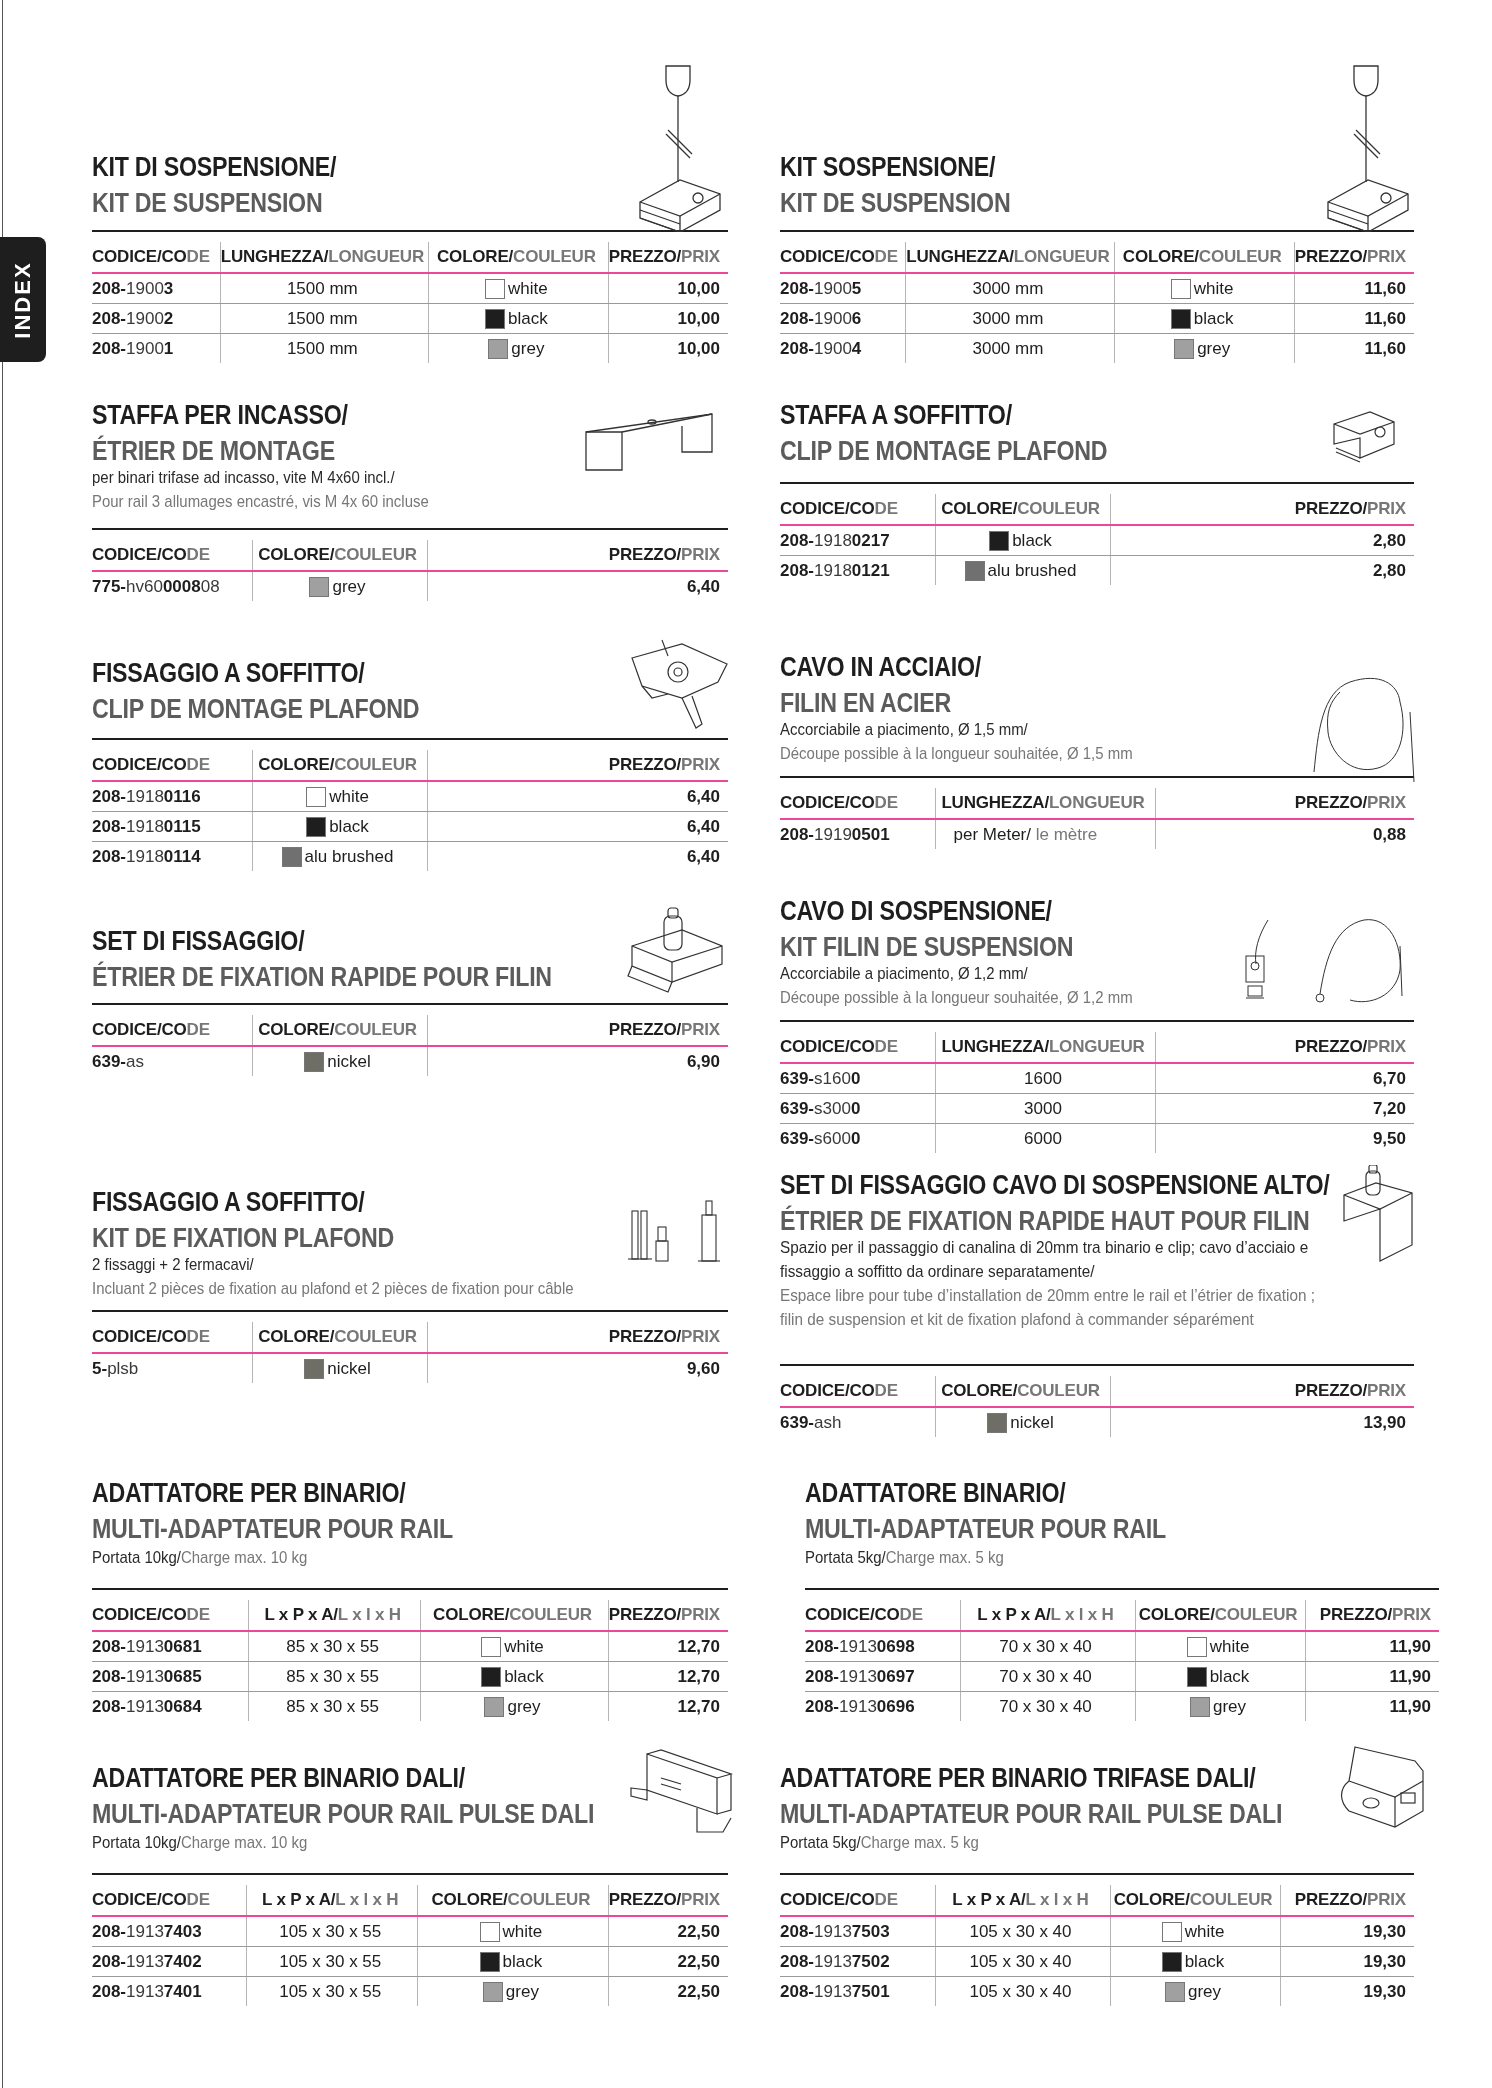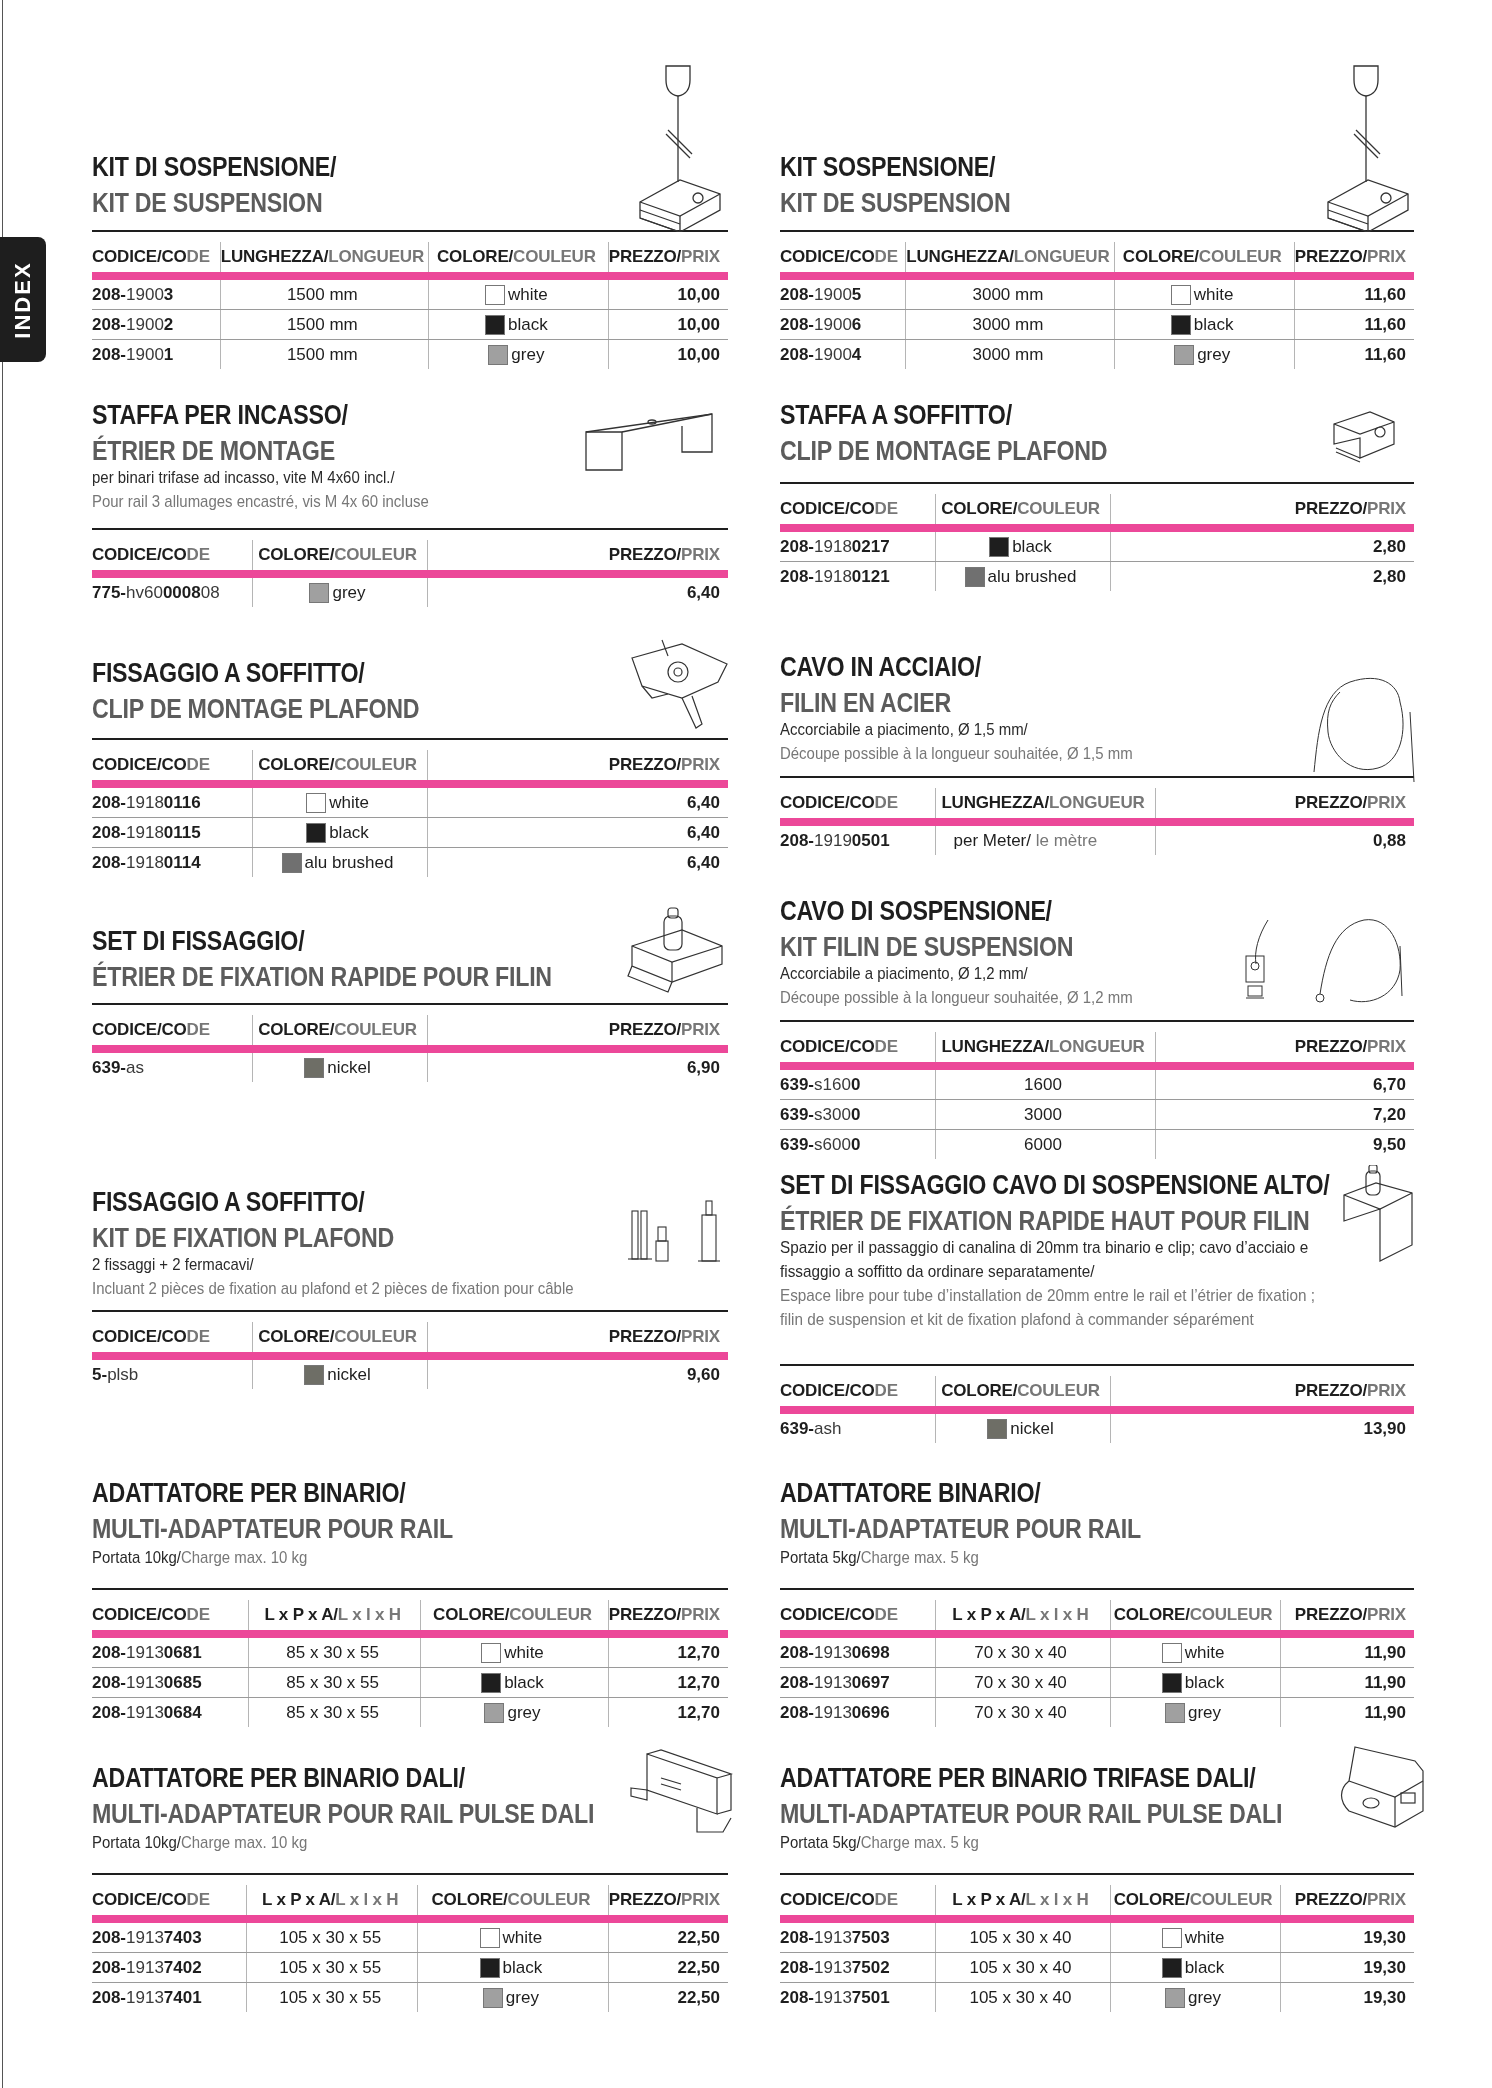--- a/index.html
+++ b/index.html
@@ -16,21 +16,21 @@
   .t1 { position:absolute; left:0; font-weight:bold; font-size:27px; color:#1e1e1e; white-space:nowrap; letter-spacing:-0.3px; transform:scaleX(0.86); transform-origin:left; }
   .t2 { position:absolute; left:0; font-weight:bold; font-size:27px; color:#5c5c5c; white-space:nowrap; letter-spacing:-0.3px; transform:scaleX(0.86); transform-origin:left; }
   .d1 { position:absolute; left:0; font-size:17px; color:#2a2a2a; white-space:nowrap; transform:scaleX(0.88); transform-origin:left; }
   .d2 { position:absolute; left:0; font-size:17px; color:#777; white-space:nowrap; transform:scaleX(0.88); transform-origin:left; }
   .dwrap { position:absolute; left:0; width:560px; font-size:17px; line-height:24px; }
   .dwrap .it { color:#2a2a2a; }
   .dwrap .fr { color:#777; }
   .rule { position:absolute; left:0; right:0; height:2px; background:#1e1e1e; }
   table.pt { position:absolute; left:0; width:100%; border-collapse:collapse; font-size:17px; }
   table.pt th { font-weight:bold; font-size:17px; text-align:left; height:30px; padding:0 4px 0 0;
-                border-bottom:8px solid #ec4899; white-space:nowrap; letter-spacing:-0.2px; }
+                border-bottom:2px solid #ec4899; white-space:nowrap; letter-spacing:-0.2px; }
   table.pt td { height:29px; border-bottom:1px solid #9a9a9a; padding:0 4px 0 0; white-space:nowrap; }
   table.pt tr:last-child td { border-bottom:none; }
   table.pt th + th, table.pt td + td { border-left:1px solid #b5b5b5; }
   table.pt th.c, table.pt td.c { text-align:center; }
   table.pt th.r, table.pt td.r { text-align:right; padding-right:8px; }
   .lt { color:#777; font-weight:bold; }
   .code-a { font-weight:bold; color:#1e1e1e; }
   .code-b { color:#3a3a3a; font-weight:normal; }
   .code-c { font-weight:bold; color:#1e1e1e; }
   .price { font-weight:bold; }
@@ -509,21 +509,21 @@
           </tr>
           <tr>
             <td><span class="code-a">208-</span><span class="code-b">1913</span><span class="code-c">0684</span></td>
             <td class="c">85 x 30 x 55</td>
             <td class="c"><span class="sw" style="background: rgb(160, 160, 160);"></span><span>grey</span></td>
             <td class="r price">12,70</td>
           </tr>
         </tbody>
       </table>
     </div>
-    <div class="section col-r" style="top: 1478px; height: 242px;">
+    <div class="section col-r" style="top: 1478px; height: 242px; margin-left: 25px;">
       <div class="t1" style="top: 0px;">ADATTATORE BINARIO/</div>
       <div class="t2" style="top: 36px;">MULTI-ADAPTATEUR POUR RAIL</div>
       <div class="d1" style="top: 70px;"><span>Portata 5kg/</span><span style="color: rgb(119, 119, 119);">Charge max. 5 kg</span></div>
       <div class="rule" style="top: 110px;"></div>
       <table class="pt" style="top: 122px;">
         <colgroup>
           <col style="width: 155px;">
           <col style="width: 175px;">
           <col style="width: 170px;">
           <col style="width: 134px;">

